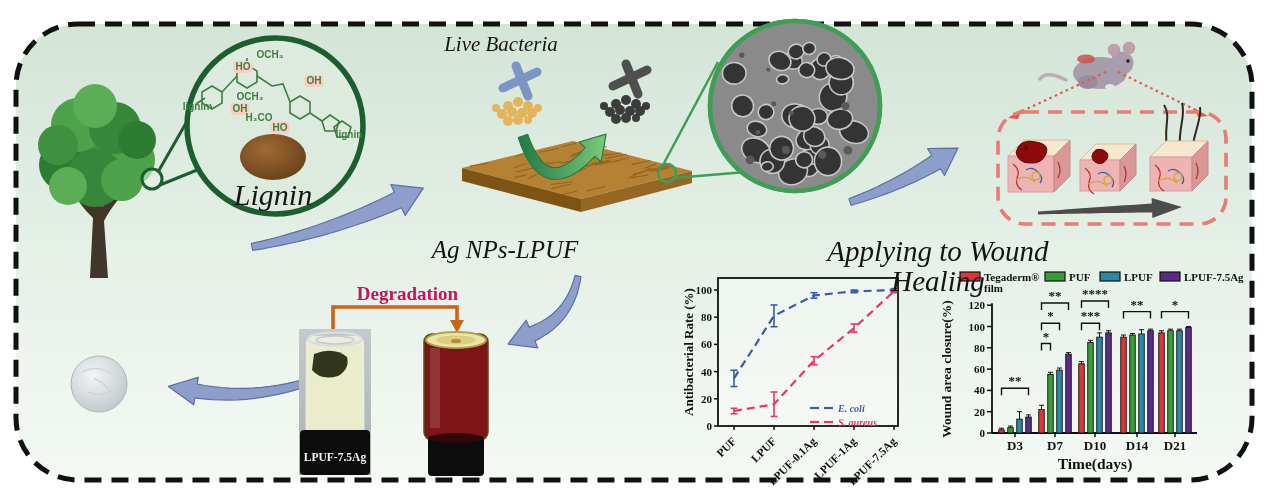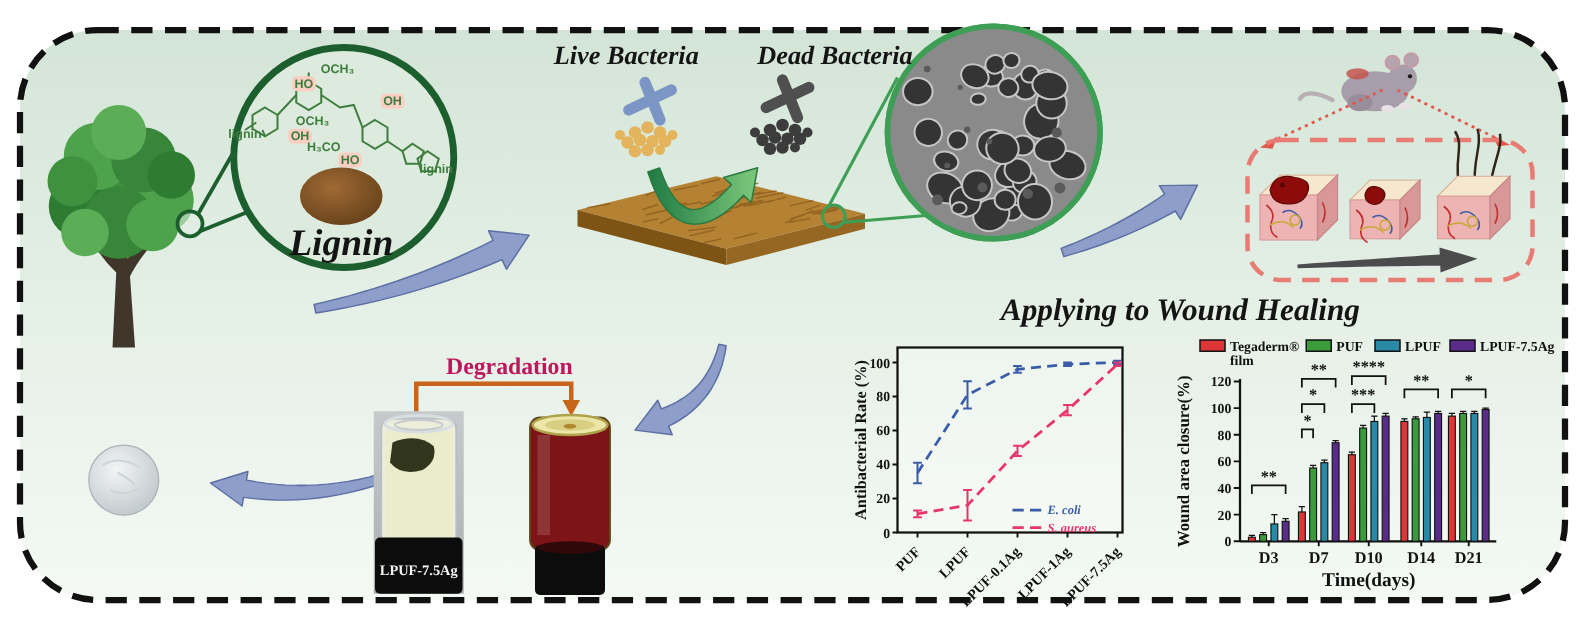--- a/index.html
+++ b/index.html
@@ -1,20 +1,20 @@
 <!DOCTYPE html>
 <html><head>
 <meta charset="utf-8">
 <style>
   html,body{margin:0;padding:0;background:#ffffff;}
   .canvas{position:relative;width:1268px;height:503px;overflow:hidden;background:#ffffff;
           font-family:"Liberation Serif","DejaVu Serif",serif;}
   .layer{position:absolute;left:0;top:0;}
   .txt{position:absolute;text-align:center;color:#141414;line-height:1.05;}
-  .t-italic{font-style:italic;font-weight:bold;}
+  .t-italic{font-style:italic;font-weight:normal;}
   .t-bold{font-weight:bold;}
   svg text{user-select:none;}
 </style>
 </head>
 <body>
 
 <div class="canvas">
 
   <svg id="scene" class="layer" width="1268" height="503" viewBox="0 0 1268 503">
     <defs>
@@ -532,19 +532,19 @@
       <text x="49" y="30" font-family="&quot;Liberation Serif&quot;,&quot;DejaVu Serif&quot;,serif" font-size="11" font-weight="bold" fill="#111">film</text>
       <rect x="110" y="10" width="20" height="9" fill="#3b9b3b" stroke="#111" stroke-width="1.2"></rect>
       <text x="134" y="18.5" font-family="&quot;Liberation Serif&quot;,&quot;DejaVu Serif&quot;,serif" font-size="11" font-weight="bold" fill="#111">PUF</text>
       <rect x="165" y="10" width="20" height="9" fill="#2a8aa5" stroke="#111" stroke-width="1.2"></rect>
       <text x="189" y="18.5" font-family="&quot;Liberation Serif&quot;,&quot;DejaVu Serif&quot;,serif" font-size="11" font-weight="bold" fill="#111">LPUF</text>
       <rect x="225" y="10" width="20" height="9" fill="#5b2b8a" stroke="#111" stroke-width="1.2"></rect>
       <text x="249" y="18.5" font-family="&quot;Liberation Serif&quot;,&quot;DejaVu Serif&quot;,serif" font-size="11" font-weight="bold" fill="#111">LPUF-7.5Ag</text>
     </svg>
 
   <div class="txt t-italic" style="left:436px;top:33px;width:130px;font-size:21px;">Live Bacteria</div>
-  <div class="txt t-italic" style="left:597px;top:33px;width:142px;font-size:21px;">Dead Bacteria</div>
   <div class="txt t-italic" style="left:212px;top:179px;width:122px;font-size:30px;">Lignin</div>
-  <div class="txt t-italic" style="left:788px;top:236px;width:300px;font-size:25px;text-align:right;">Applying to Wound Healing</div>
+  <div class="txt t-italic" style="left:415px;top:237px;width:180px;font-size:25px;">Ag NPs-LPUF</div>
+  <div class="txt t-italic" style="left:788px;top:236px;width:300px;font-size:29px;">Applying to Wound Healing</div>
   <div class="txt t-bold" style="left:345px;top:284px;width:125px;font-size:19px;color:#be185d;">Degradation</div>
   <div class="txt t-bold" style="left:302px;top:451px;width:66px;font-size:11.5px;color:#f2f2f2;">LPUF-7.5Ag</div>
 
 </div>
 
 </body></html>

